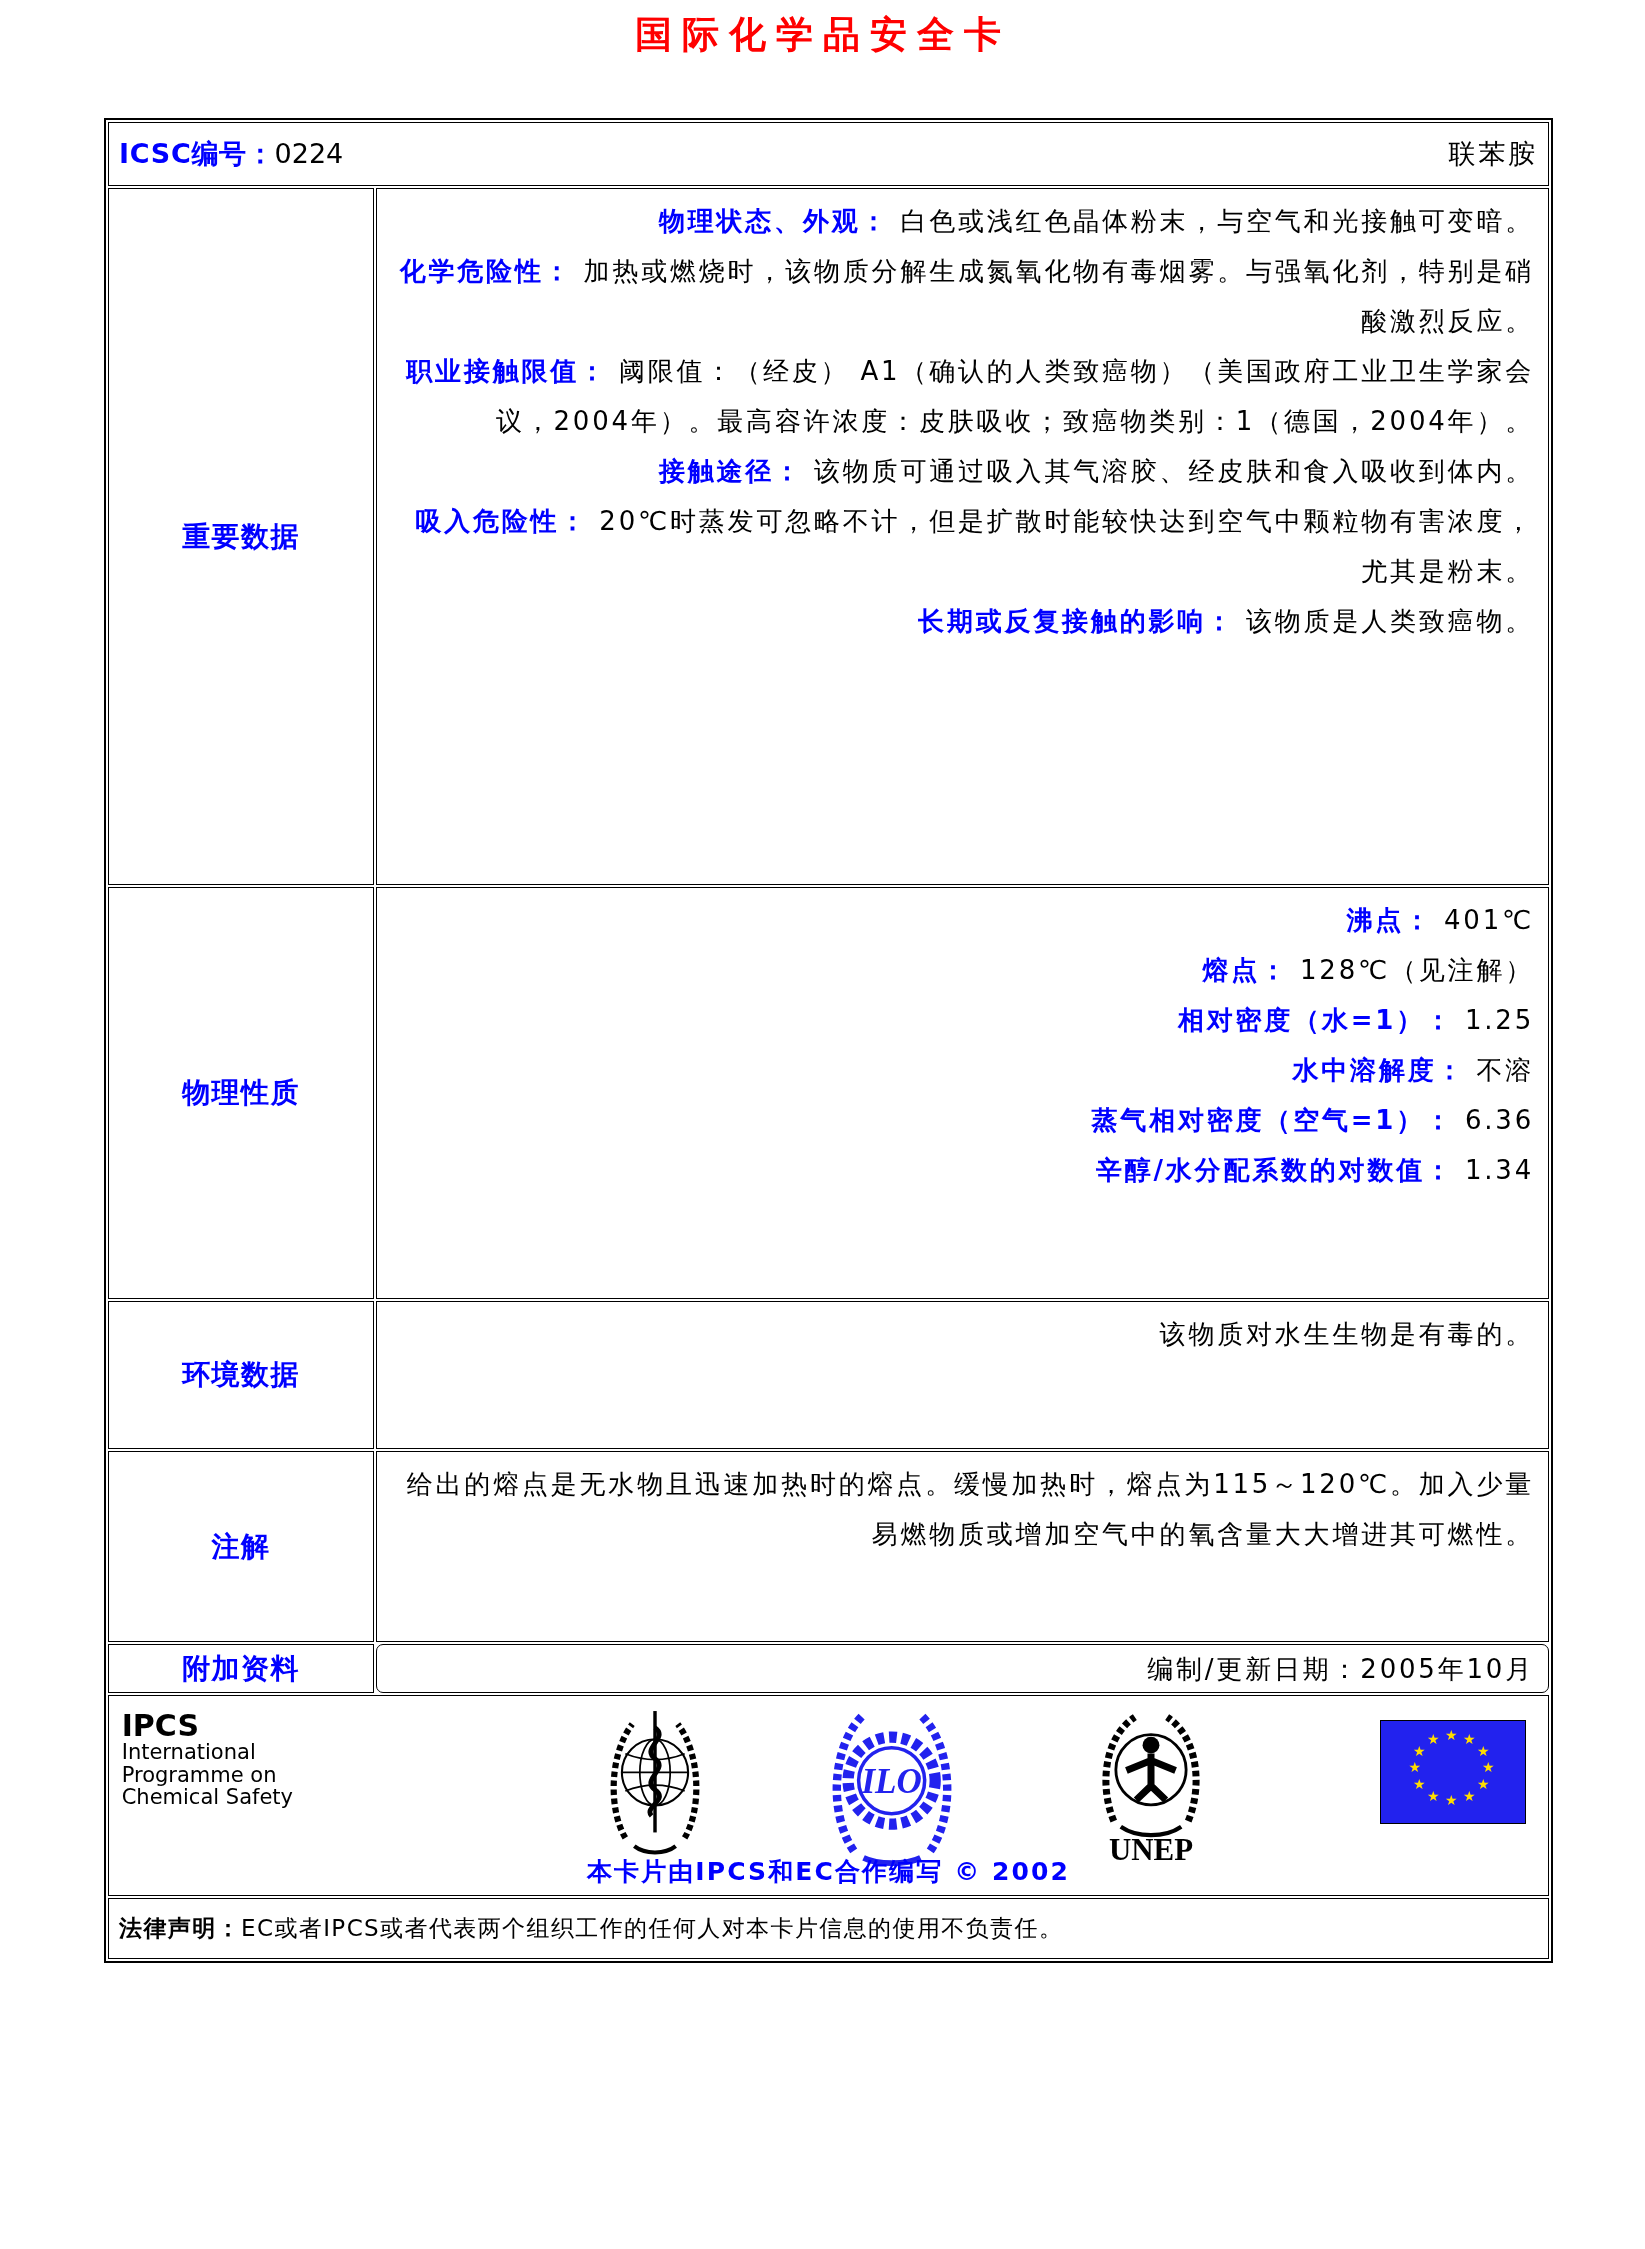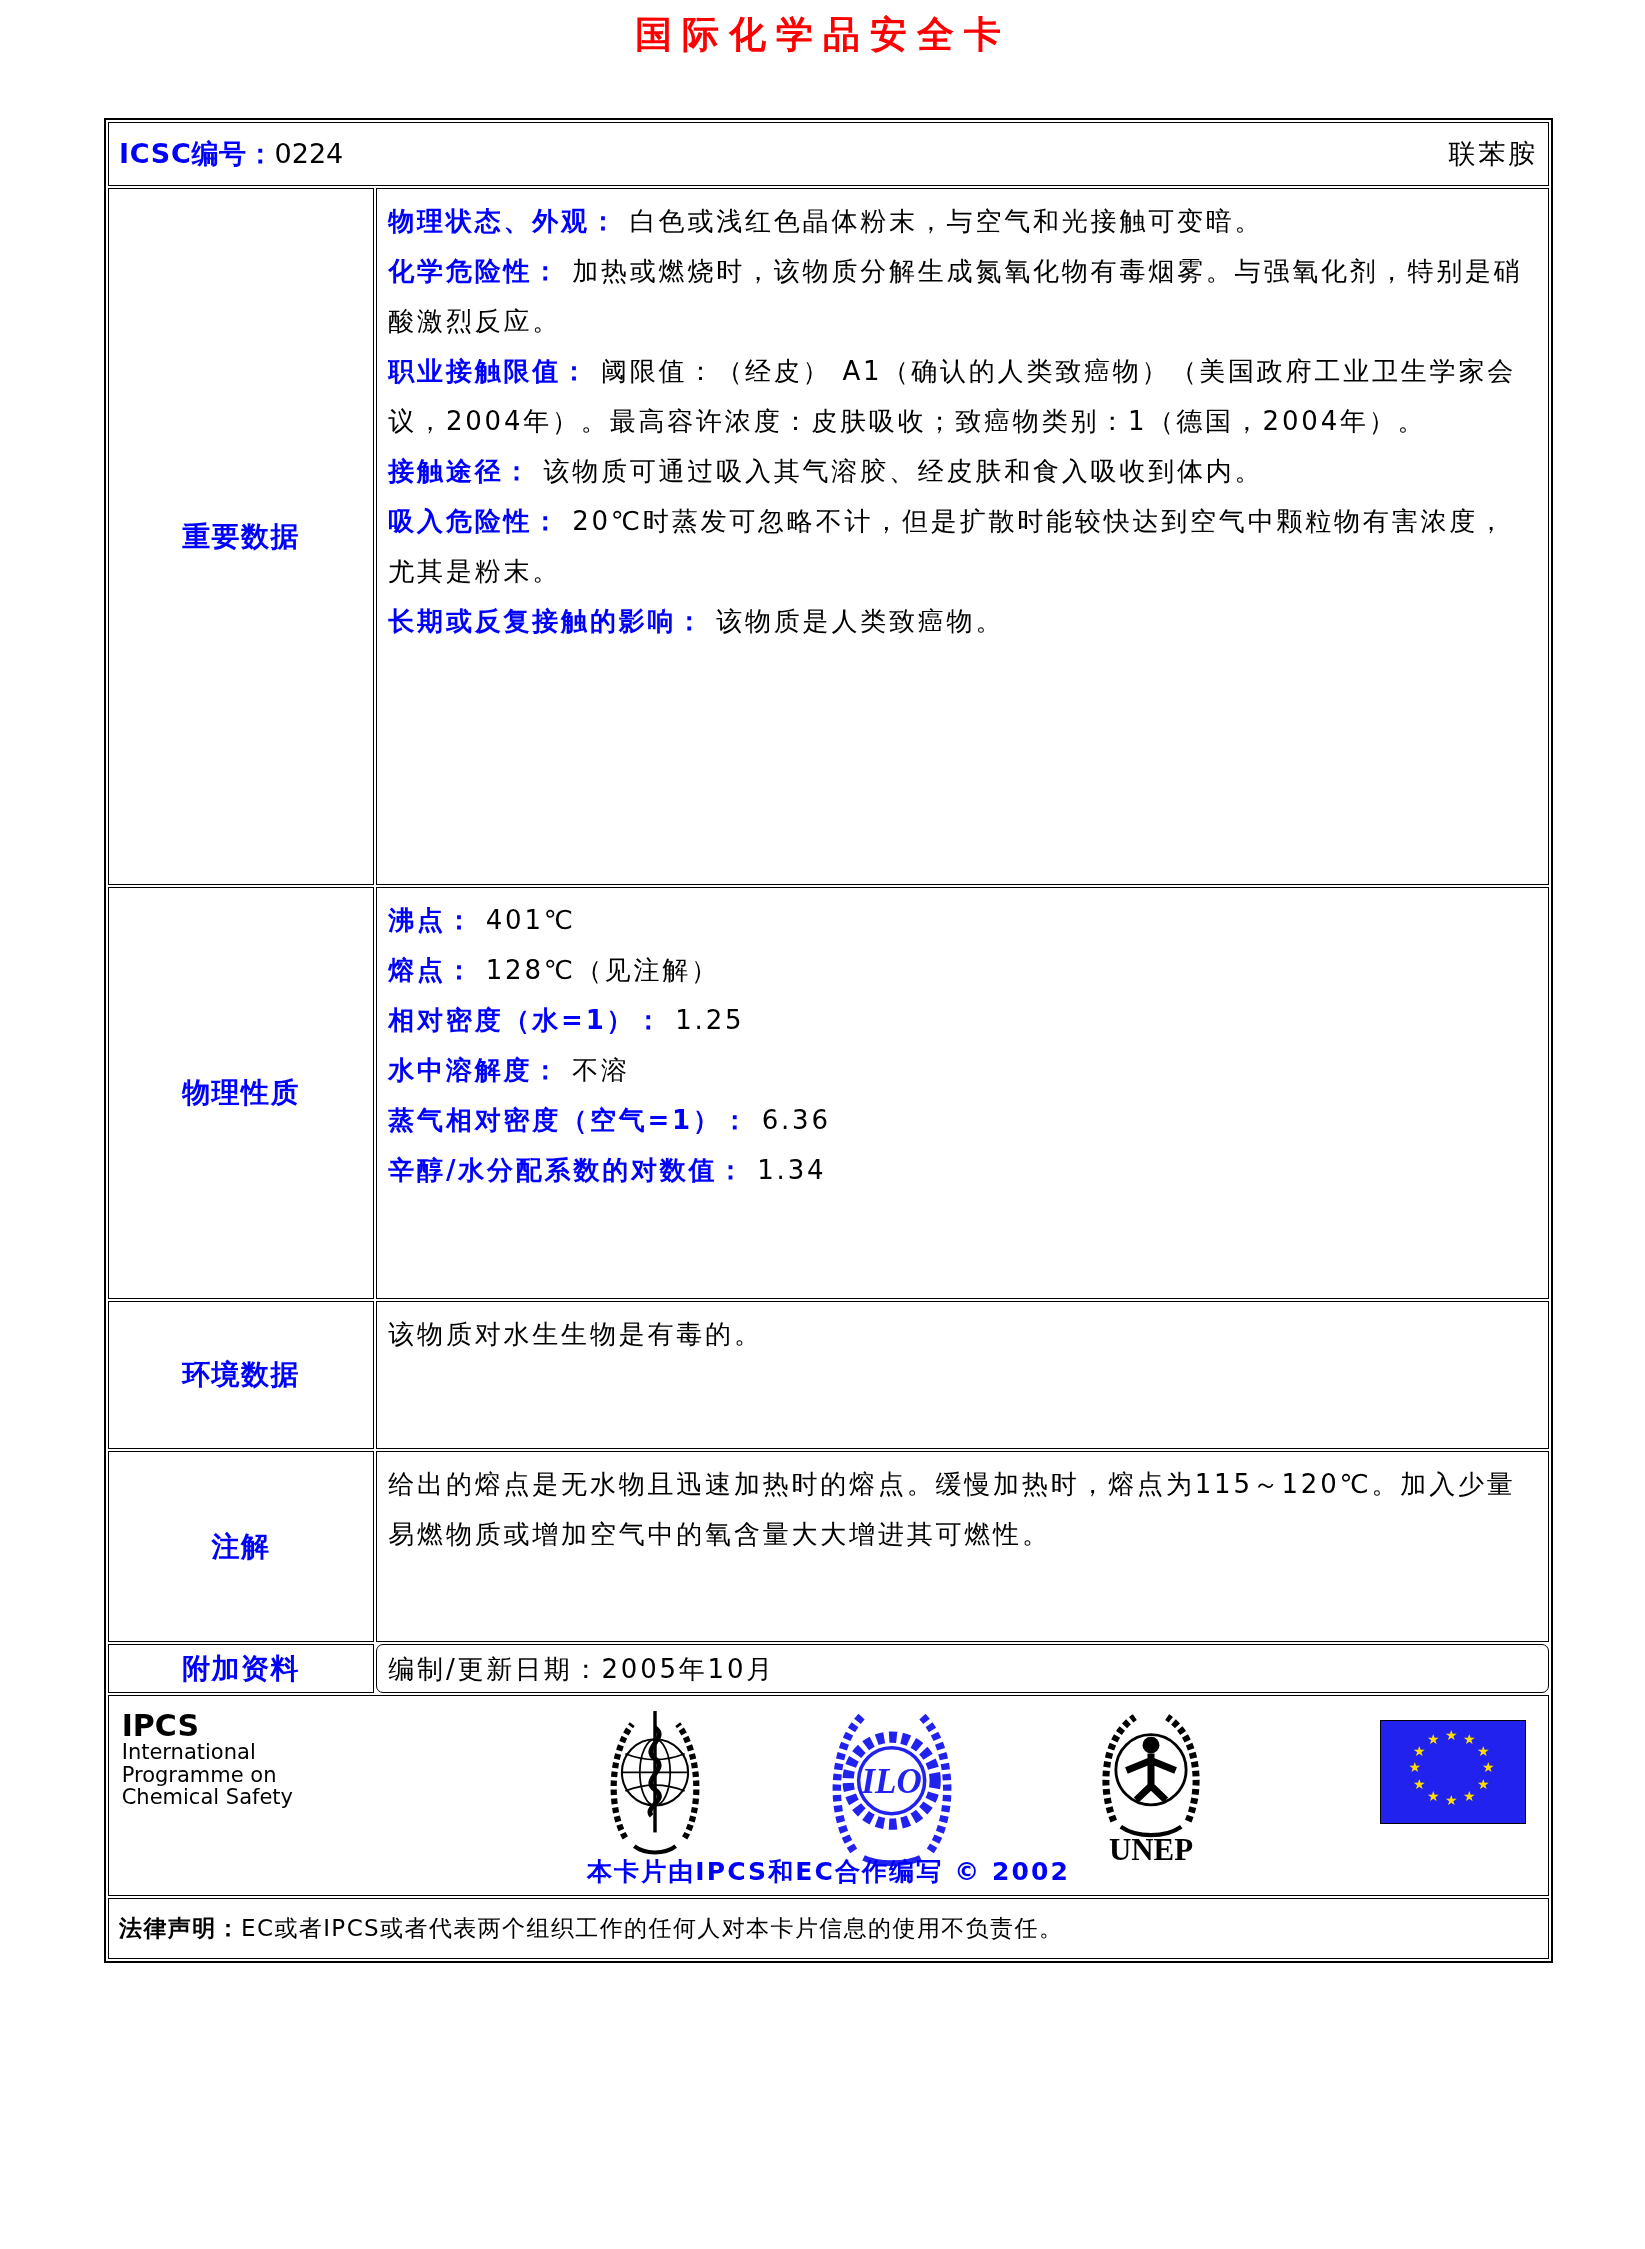--- a/index.html
+++ b/index.html
@@ -5,21 +5,21 @@
   html,body{margin:0;padding:0;background:#ffffff;}
   body{width:1646px;height:2250px;position:relative;font-family:"DejaVu Sans",sans-serif;color:#000;}
   .title{position:absolute;top:10px;left:0;width:100%;text-align:center;
          color:#ff0000;font-size:37px;font-weight:bold;letter-spacing:10px;margin:0;}
   table.card{position:absolute;left:104px;top:118px;width:1449px;
              border:2.1px solid #000;border-collapse:separate;border-spacing:2.8px;background:#fff;}
   td{border:1.4px solid #000;vertical-align:top;background:#fff;}
   td.lblcell{width:262px;text-align:center;vertical-align:middle;}
   .seclabel{color:#0000ff;font-weight:bold;font-size:28px;letter-spacing:1.4px;}
   td.contcell{padding:7px 14px 7px 11.3px;}
-  .body-text{font-size:26px;letter-spacing:2.8px;line-height:50px;}
+  .body-text{font-size:26px;letter-spacing:2.8px;line-height:50px;text-align:right;}
   .body-text p{margin:0;}
   .inlbl{color:#0000ff;font-weight:bold;}
   td.headcell{height:62px;vertical-align:middle;padding:0 10px;}
   .headflex{display:flex;justify-content:space-between;align-items:center;font-size:27px;}
   .icsc-lbl{color:#0000ff;font-weight:bold;letter-spacing:0.7px;}
   .icsc-val{color:#000;}
   .chem{color:#000;letter-spacing:2.8px;}
   td.ipcscell{position:relative;height:199px;padding:0;}
   .ipcs-block{position:absolute;left:12.7px;top:14px;}
   .ipcs-title{font-size:30px;font-weight:bold;line-height:31px;}

